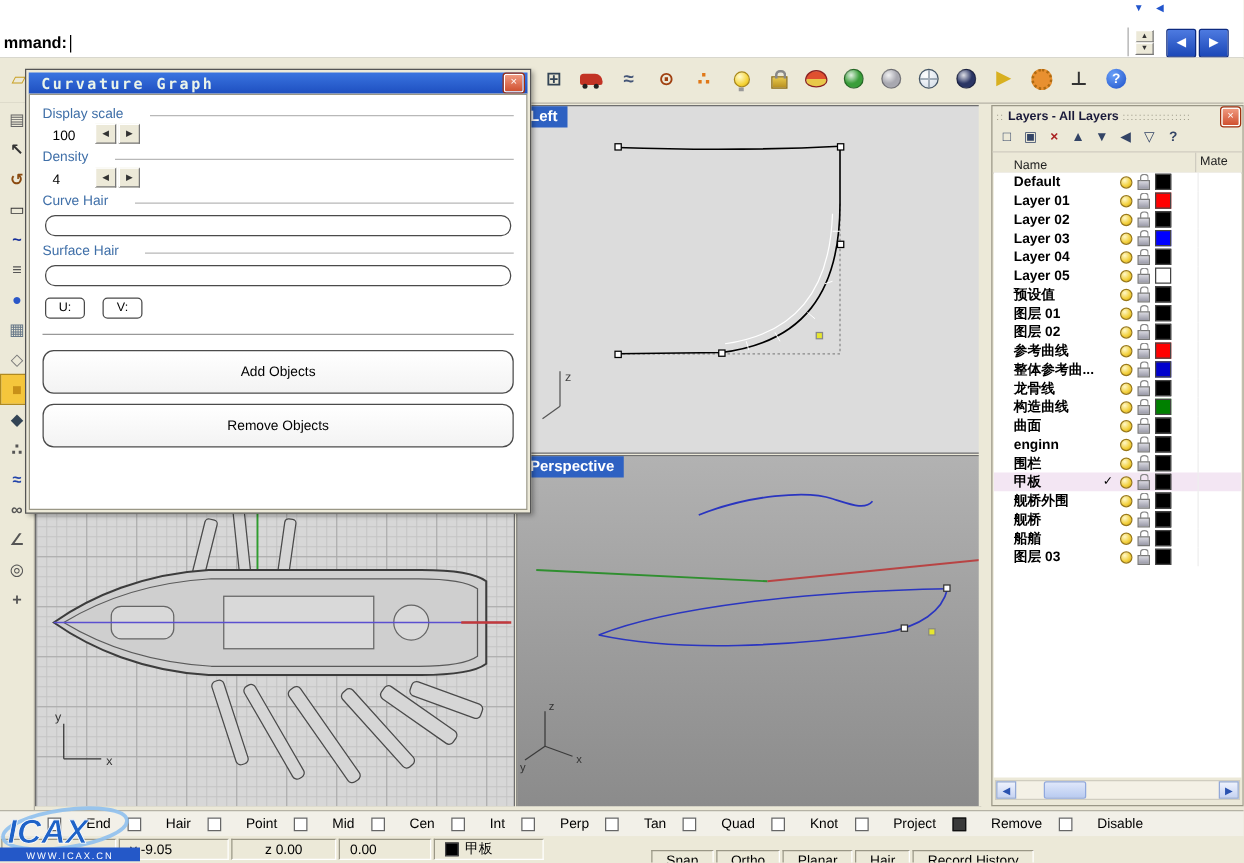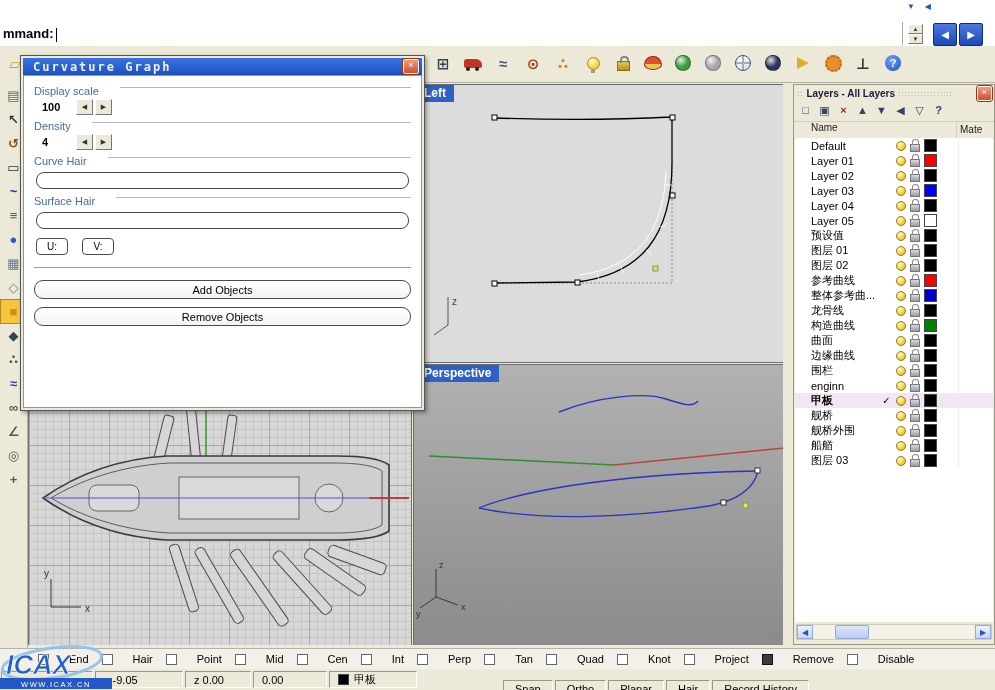--- a/index.html
+++ b/index.html
@@ -71,25 +71,25 @@
   .layers-panel{position:absolute;left:793px;top:84px;width:202px;height:561px;background:#ece9d8;border:1px solid #9a9786;box-sizing:border-box;}
   .lp-title{height:14px;display:flex;align-items:center;gap:3px;padding:1px 2px 0 3px;font-size:10px;}
   .lp-dots{color:#9a9786;font-size:8px;letter-spacing:1px;overflow:hidden;white-space:nowrap;}
   .lp-dots.grow{flex:1;}
   .lp-title-text{font-weight:bold;color:#1a1a3a;white-space:nowrap;}
   .lp-close{width:13px;height:13px;background:linear-gradient(#f09a80,#d05030);border:1px solid #fff;outline:1px solid #a03010;
     color:#fff;font-size:9px;line-height:11px;text-align:center;border-radius:2px;}
   .lp-tools{height:21px;display:flex;align-items:center;gap:2px;padding:0 3px;border-bottom:1px solid #cfccc0;}
   .lp-tools .tbtn{width:17px;height:17px;}
   .lp-tools .glyph{font-size:11px;}
-  .lp-header{height:16px;display:flex;align-items:flex-start;font-size:10px;color:#222;border-bottom:1px solid #cfccc0;}
+  .lp-header{height:16px;display:flex;align-items:flex-end;font-size:10px;color:#222;border-bottom:1px solid #cfccc0;}
   .lp-h-name{flex:1;padding-left:17px;}
   .lp-h-mat{flex:0 0 34px;border-left:1px solid #cfccc0;padding-left:3px;align-self:stretch;line-height:16px;}
   .lp-list{position:absolute;left:1px;right:1px;top:53px;bottom:22px;background:#fff;overflow:hidden;}
-  .layer-row{height:15px;display:flex;align-items:center;font-size:11px;}
+  .layer-row{height:15px;display:flex;align-items:center;font-size:11px;font-weight:bold;}
   .layer-row.current{background:#f3e6f3;font-weight:bold;}
   .lname{flex:0 0 68px;padding-left:16px;white-space:nowrap;overflow:hidden;}
   .lcheck{flex:0 0 15px;font-size:10px;text-align:center;}
   .lbulb{flex:0 0 14px;position:relative;height:100%;}
   .lbulb::before{content:"";position:absolute;left:2px;top:3px;width:8px;height:8px;border-radius:50%;
     background:radial-gradient(circle at 35% 30%,#fff8c8,#f2cf3a 60%,#c89b1a);border:1px solid #99791a;}
   .llock{flex:0 0 14px;position:relative;height:100%;}
   .llock::after{content:"";position:absolute;left:4px;top:1px;width:5px;height:5px;border:1px solid #888;border-bottom:0;border-radius:50% 50% 0 0;}
   .llock::before{content:"";position:absolute;left:2px;top:6px;width:8px;height:6px;background:linear-gradient(#d8d8e0,#9a9aa8);border:1px solid #777;}
   .lswatch{width:11px;height:11px;border:1px solid #444;margin-left:2px;}
@@ -101,45 +101,45 @@
   .lps-thumb{width:32px;margin-left:22px;background:linear-gradient(#dfe7fa,#b9cbf0);border:1px solid #90a8de;border-radius:2px;}
   .lps-right{margin-left:auto;}
   
   .dialog{position:absolute;left:20px;top:55px;width:405px;height:356px;z-index:40;background:#ece9d8;
     border:1px solid #555;box-shadow:2px 2px 4px rgba(0,0,0,.35);padding:2px;display:flex;flex-direction:column;box-sizing:border-box;}
   .dlg-title{height:17px;background:linear-gradient(180deg,#3a74e0,#1e4fc0);display:flex;align-items:center;padding:0 3px 0 10px;}
   .dlg-title-text{flex:1;color:#eaf4ea;font-family:"DejaVu Sans Mono",monospace;font-weight:bold;font-size:12px;letter-spacing:2px;}
   .dlg-close{width:14px;height:13px;background:linear-gradient(#f09a80,#d05030);border:1px solid #fff;outline:1px solid #a03010;
     color:#fff;font-size:9px;line-height:11px;text-align:center;border-radius:2px;}
   .dlg-body{flex:1;background:#fff;border:1px solid #9a9786;padding:4px 10px 8px;overflow:hidden;}
-  .grp{display:flex;align-items:flex-start;gap:21px;margin:5px 0 2px;}
+  .grp{display:flex;align-items:center;gap:21px;margin:5px 0 2px;}
   .grp-label{color:#3f6fa8;font-size:11px;white-space:nowrap;}
   .grp-line{flex:1;border-top:1px solid #b8b8b8;margin-top:2px;}
-  .val-row{display:flex;align-items:center;gap:2px;margin:2px 0 4px 8px;font-weight:bold;}
+  .val-row{display:flex;align-items:flex-end;gap:2px;margin:2px 0 4px 8px;}
   .val{width:32px;font-size:11px;}
   .spin{width:15px;height:14px;background:#ece9d8;border:1px solid;border-color:#fff #777 #777 #fff;font-size:7px;color:#333;
     display:flex;align-items:center;justify-content:center;}
   .hair-box{height:15px;border:1.5px solid #4a4a4a;border-radius:8px;background:#fff;margin:5px 2px 6px;}
   .uv-row{display:flex;gap:14px;margin:9px 0 2px 2px;}
   .uv-btn{min-width:32px;height:17px;border:1.5px solid #4a4a4a;border-radius:4px;background:#fff;font-size:10px;font-family:inherit;}
   .dlg-sep{border-top:1px solid #999;margin:12px 0 12px;}
-  .wide-btn{display:block;width:100%;height:19px;border:1.5px solid #4a4a4a;border-radius:9px;
+  .wide-btn{display:block;width:100%;height:35px;border:1.5px solid #4a4a4a;border-radius:9px;
     background:linear-gradient(#fff,#f3f3f3);font-size:11px;font-family:inherit;margin:0 0 8px;}
   
   .osnap-bar{position:absolute;left:0;right:0;top:648px;height:21px;background:#f2f0e8;border-top:1px solid #b5b2a5;
     display:flex;align-items:center;gap:13px;padding-left:38px;box-sizing:border-box;}
   .osnap-item{display:flex;align-items:flex-end;gap:20px;}
   .osnap-cb{width:11px;height:11px;border:1px solid #666;background:#fff;box-sizing:border-box;}
   .osnap-cb.checked{background:#3a3a3a;border-color:#111;}
   
   .status-bar{position:absolute;left:0;right:0;top:669px;height:21px;background:#ece9d8;display:flex;align-items:center;}
   .sb-cells{display:flex;}
   .sb-cell{height:17px;line-height:17px;padding:0 8px;margin:0 1px;border:1px solid;border-color:#9a9786 #fff #fff #9a9786;
     white-space:nowrap;overflow:hidden;box-sizing:border-box;}
-  .sb-c0{width:92px;} .sb-c1{width:88px;} .sb-c2{width:66px;} .sb-c3{width:74px;}
+  .sb-c0{width:92px;} .sb-c1{width:88px;} .sb-c2{width:84px;text-align:center;} .sb-c3{width:74px;}
   .sb-chip{width:88px;display:flex;align-items:center;gap:5px;}
   .chip-sq{width:9px;height:9px;background:#000;border:1px solid #444;}
   .sb-toggles{display:flex;margin-left:84px;margin-top:20px;}
   .sb-toggle{height:17px;line-height:17px;padding:0 11px;margin:0 1px;border:1px solid;border-color:#9a9786 #fff #fff #9a9786;white-space:nowrap;}
   
   .icax{position:absolute;left:0;bottom:0;width:118px;height:47px;z-index:60;}
   .splitter-v{position:absolute;left:783px;top:84px;width:10px;height:561px;background:#ece9d8;}
   .splitter-h{position:absolute;left:28px;top:645px;right:0;height:3px;background:#ece9d8;}
 </style>
 </head>
@@ -530,66 +530,57 @@
       <div class="layer-row">
         <span class="lname">曲面</span>
         <span class="lcheck"></span>
         <span class="lbulb"></span>
         <span class="llock"></span>
         <span class="lswatch" style="background-color: rgb(0, 0, 0);"></span>
         <span class="lgrow"></span>
         <span class="lmat"></span>
       </div>
       <div class="layer-row">
-        <span class="lname">边缘曲线</span>
+        <span class="lname">enginn</span>
         <span class="lcheck"></span>
         <span class="lbulb"></span>
         <span class="llock"></span>
         <span class="lswatch" style="background-color: rgb(0, 0, 0);"></span>
         <span class="lgrow"></span>
         <span class="lmat"></span>
       </div>
       <div class="layer-row">
         <span class="lname">围栏</span>
-        <span class="lcheck"></span>
-        <span class="lbulb"></span>
-        <span class="llock"></span>
-        <span class="lswatch" style="background-color: rgb(0, 0, 0);"></span>
-        <span class="lgrow"></span>
-        <span class="lmat"></span>
-      </div>
-      <div class="layer-row">
-        <span class="lname">enginn</span>
         <span class="lcheck"></span>
         <span class="lbulb"></span>
         <span class="llock"></span>
         <span class="lswatch" style="background-color: rgb(0, 0, 0);"></span>
         <span class="lgrow"></span>
         <span class="lmat"></span>
       </div>
       <div class="layer-row current">
         <span class="lname">甲板</span>
         <span class="lcheck">✓</span>
         <span class="lbulb"></span>
         <span class="llock"></span>
         <span class="lswatch" style="background-color: rgb(0, 0, 0);"></span>
         <span class="lgrow"></span>
         <span class="lmat"></span>
       </div>
       <div class="layer-row">
+        <span class="lname">舰桥外围</span>
+        <span class="lcheck"></span>
+        <span class="lbulb"></span>
+        <span class="llock"></span>
+        <span class="lswatch" style="background-color: rgb(0, 0, 0);"></span>
+        <span class="lgrow"></span>
+        <span class="lmat"></span>
+      </div>
+      <div class="layer-row">
         <span class="lname">舰桥</span>
-        <span class="lcheck"></span>
-        <span class="lbulb"></span>
-        <span class="llock"></span>
-        <span class="lswatch" style="background-color: rgb(0, 0, 0);"></span>
-        <span class="lgrow"></span>
-        <span class="lmat"></span>
-      </div>
-      <div class="layer-row">
-        <span class="lname">舰桥外围</span>
         <span class="lcheck"></span>
         <span class="lbulb"></span>
         <span class="llock"></span>
         <span class="lswatch" style="background-color: rgb(0, 0, 0);"></span>
         <span class="lgrow"></span>
         <span class="lmat"></span>
       </div>
       <div class="layer-row">
         <span class="lname">船艏</span>
         <span class="lcheck"></span>

